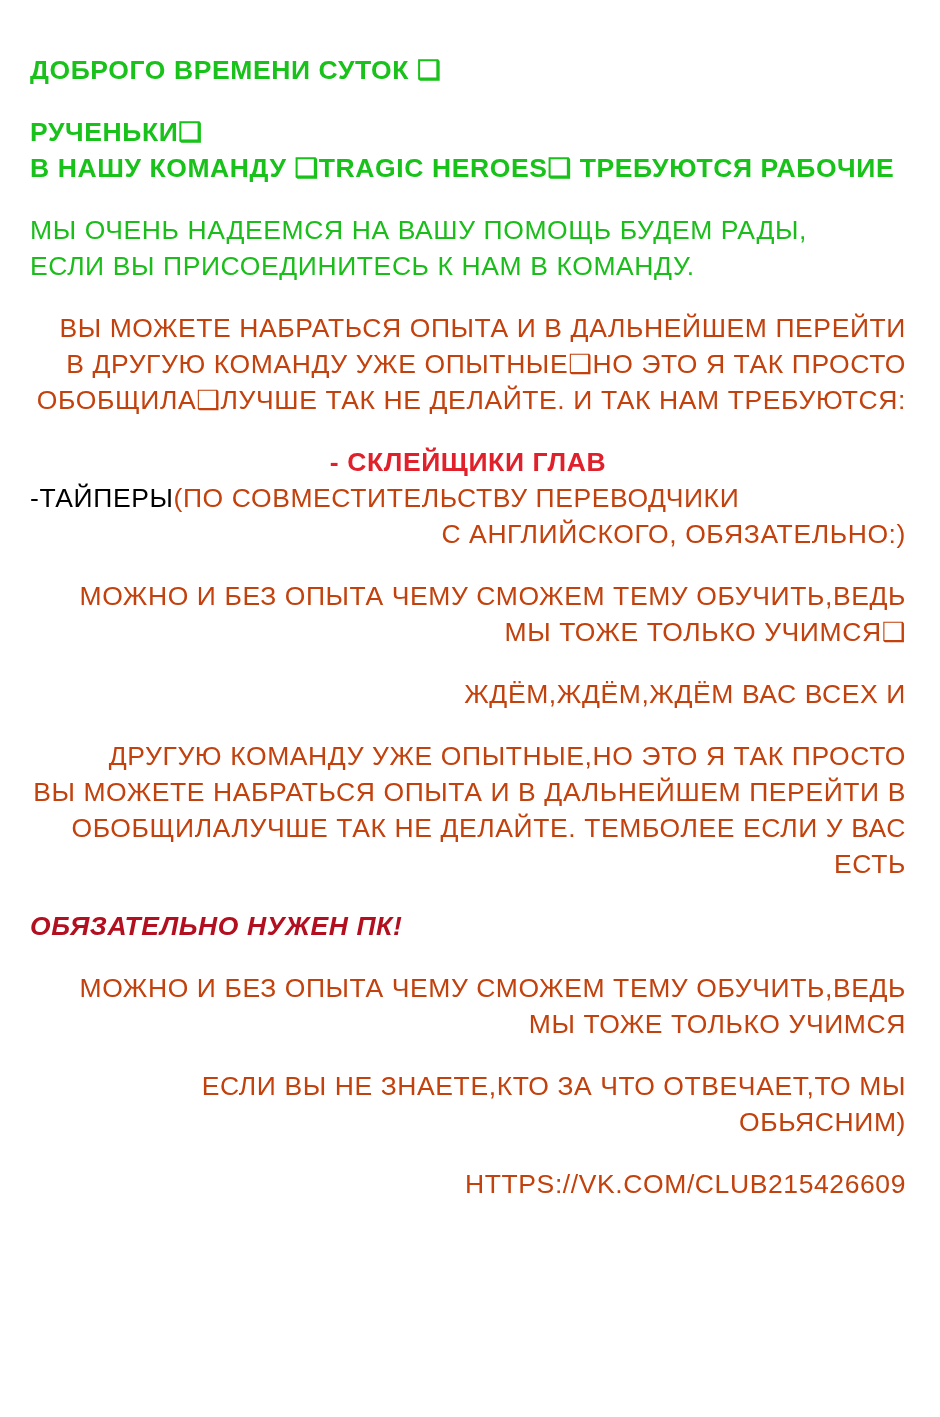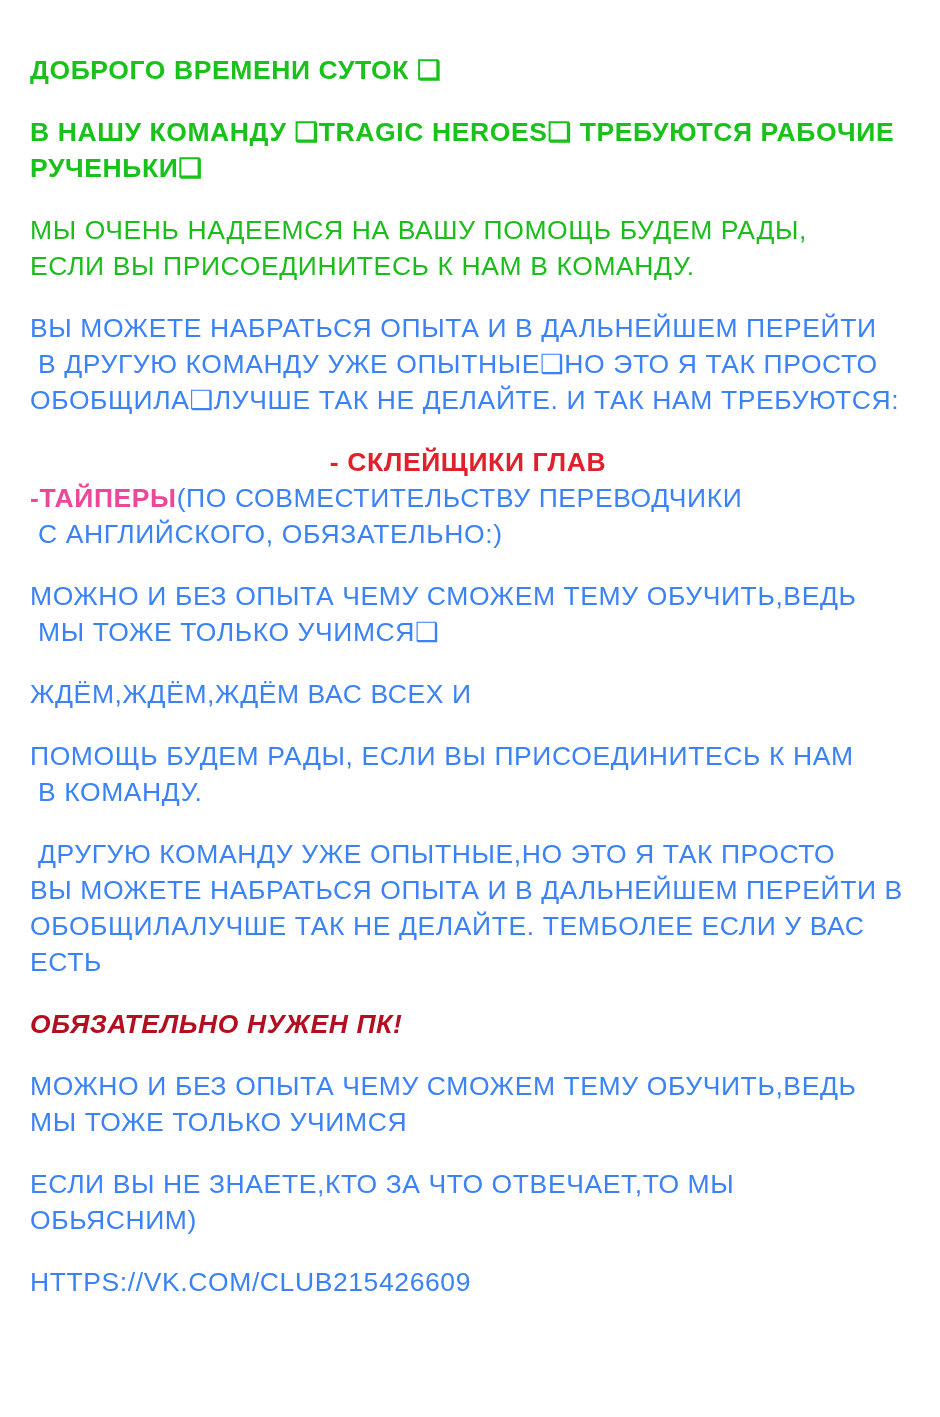--- a/index.html
+++ b/index.html
@@ -46,40 +46,41 @@
     color: #e0202a;
     font-weight: 700;
     text-align: center;
   }
   .darkred {
     color: #b21020;
     font-weight: 700;
     font-style: italic;
   }
   .dark {
-    color: #3b82f6;
+    color: #c2410c;
     font-weight: 400;
+    text-align: right;
   }
   .mixed-red {
-    color: #ec4899;
-    font-weight: 700;
+    color: #000000;
+    font-weight: 400;
   }
 </style>
 </head>
 <body>
 
 <div class="page">
 
   <div class="block">
     <span class="line green">ДОБРОГО ВРЕМЕНИ СУТОК ❑</span>
   </div>
 
   <div class="block">
+    <span class="line green">РУЧЕНЬКИ❑</span>
     <span class="line green">В НАШУ КОМАНДУ ❑TRAGIC HEROES❑ ТРЕБУЮТСЯ РАБОЧИЕ</span>
-    <span class="line green">РУЧЕНЬКИ❑</span>
   </div>
 
   <div class="block">
     <span class="line green-soft">МЫ ОЧЕНЬ НАДЕЕМСЯ НА ВАШУ ПОМОЩЬ БУДЕМ РАДЫ,</span>
     <span class="line green-soft">ЕСЛИ ВЫ ПРИСОЕДИНИТЕСЬ К НАМ В КОМАНДУ.</span>
   </div>
 
   <div class="block">
     <span class="line dark">ВЫ МОЖЕТЕ НАБРАТЬСЯ ОПЫТА И В ДАЛЬНЕЙШЕМ ПЕРЕЙТИ</span>
     <span class="line dark"> В ДРУГУЮ КОМАНДУ УЖЕ ОПЫТНЫЕ❑НО ЭТО Я ТАК ПРОСТО</span>
@@ -95,24 +96,20 @@
   <div class="block">
     <span class="line dark">МОЖНО И БЕЗ ОПЫТА ЧЕМУ СМОЖЕМ ТЕМУ ОБУЧИТЬ,ВЕДЬ</span>
     <span class="line dark"> МЫ ТОЖЕ ТОЛЬКО УЧИМСЯ❑</span>
   </div>
 
 
   <div class="block">
     <span class="line dark">ЖДЁМ,ЖДЁМ,ЖДЁМ ВАС ВСЕХ И</span>
   </div>
 
-  <div class="block">
-    <span class="line dark">ПОМОЩЬ БУДЕМ РАДЫ, ЕСЛИ ВЫ ПРИСОЕДИНИТЕСЬ К НАМ</span>
-    <span class="line dark"> В КОМАНДУ.</span>
-  </div>
 
   <div class="block">
     <span class="line dark"> ДРУГУЮ КОМАНДУ УЖЕ ОПЫТНЫЕ,НО ЭТО Я ТАК ПРОСТО</span>
     <span class="line dark">ВЫ МОЖЕТЕ НАБРАТЬСЯ ОПЫТА И В ДАЛЬНЕЙШЕМ ПЕРЕЙТИ В</span>
     <span class="line dark">ОБОБЩИЛАЛУЧШЕ ТАК НЕ ДЕЛАЙТЕ. ТЕМБОЛЕЕ ЕСЛИ У ВАС ЕСТЬ</span>
   </div>
 
   <div class="block">
     <span class="line darkred">ОБЯЗАТЕЛЬНО НУЖЕН ПК!</span>
   </div>

